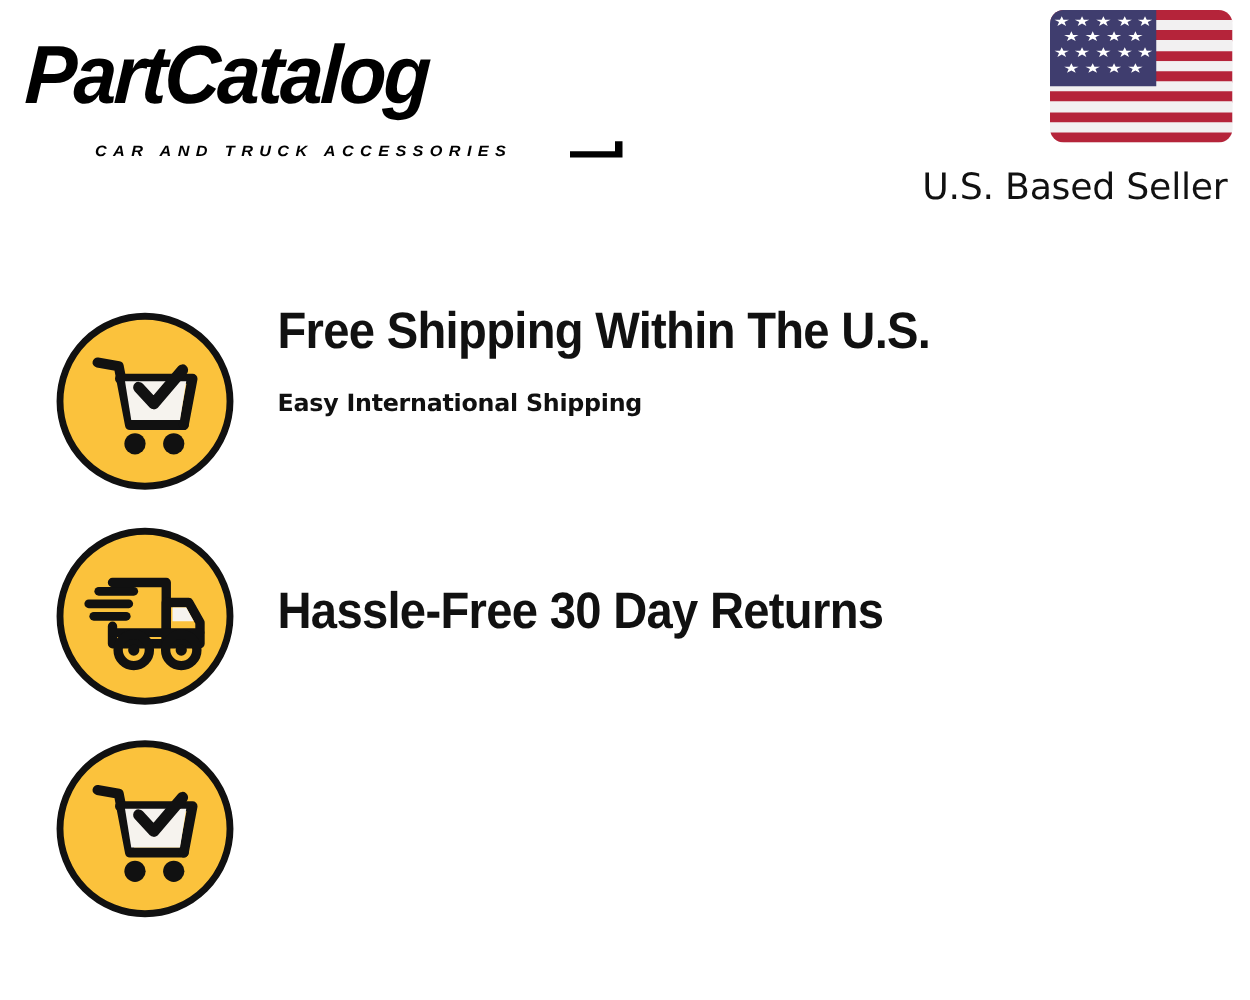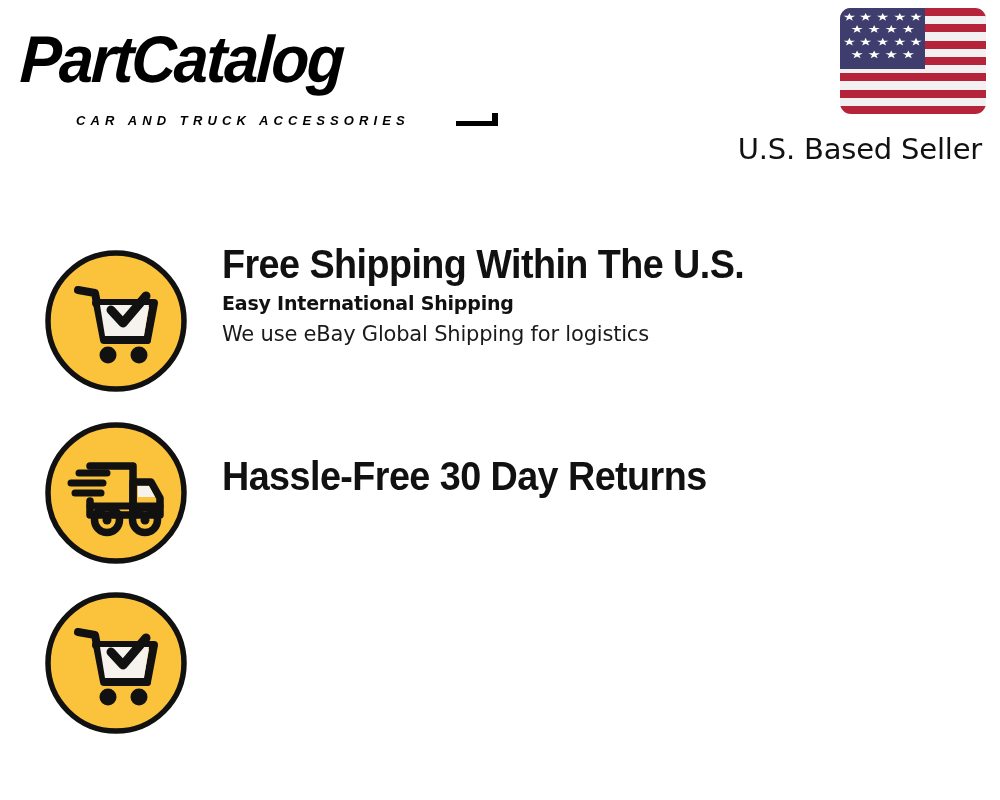--- a/index.html
+++ b/index.html
@@ -136,21 +136,21 @@
     width: 146px;
     height: 146px;
   }
   .feature-text {
     position: absolute;
     left: 222px;
     top: 0;
     width: 740px;
   }
   .feature-text.centered {
-    top: 40px;
+    top: 52px;
   }
 
   .feature-title {
     font-family: "Liberation Sans", sans-serif;
     font-weight: bold;
     font-size: 41px;
     line-height: 48px;
     letter-spacing: -0.6px;
     color: #111111;
     white-space: nowrap;
@@ -242,22 +242,21 @@
       <circle cx="73" cy="73" r="68" fill="#fbc23c" stroke="#111111" stroke-width="5.5"></circle>
       <path d="M35 42 L52 45 L61 92 L104 92" fill="none" stroke="#111111" stroke-width="8" stroke-linecap="round" stroke-linejoin="round"></path>
       <path d="M53 55 L111 55 L104 92" fill="none" stroke="#111111" stroke-width="8" stroke-linecap="round" stroke-linejoin="round"></path>
       <path d="M57 57 L106 57 L101 88 L62 88 Z" fill="#f6f3ee"></path>
       <path d="M68 62 L80 75 L103 48" fill="none" stroke="#111111" stroke-width="9" stroke-linecap="round" stroke-linejoin="round"></path>
       <circle cx="65" cy="107" r="8.5" fill="#111111"></circle>
       <circle cx="96" cy="107" r="8.5" fill="#111111"></circle>
     </svg>
     <div class="feature-text">
       <div class="feature-title">Free Shipping Within The U.S.</div>
-      <div class="feature-sub-strong" style="">Easy International Shipping</div>
-      <div class="feature-sub">We use eBay Global Shipping for logistics</div>
+      <div class="feature-sub-strong" style="margin-top:20px">Easy International Shipping</div>
     </div>
   </div>
 
   <div class="feature-row" id="feature-row-1">
     <svg class="feature-icon" viewBox="0 0 146 146">
       <circle cx="73" cy="73" r="68" fill="#fbc23c" stroke="#111111" stroke-width="5.5"></circle>
       <path d="M36 53 L64 53" stroke="#111111" stroke-width="7" stroke-linecap="round"></path>
       <path d="M28 63 L60 63" stroke="#111111" stroke-width="7" stroke-linecap="round"></path>
       <path d="M32 73 L58 73" stroke="#111111" stroke-width="7" stroke-linecap="round"></path>
       <path d="M47 46 L90 46 L90 95 L47 95 L47 81" fill="none" stroke="#111111" stroke-width="7.5" stroke-linejoin="round" stroke-linecap="round"></path>

